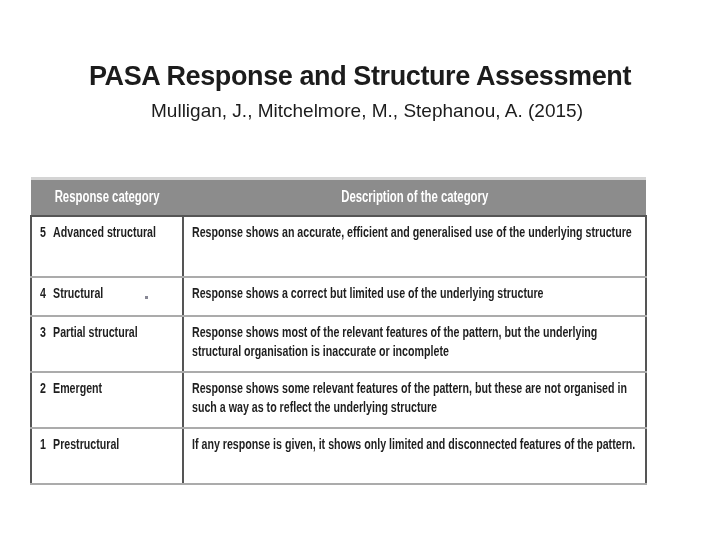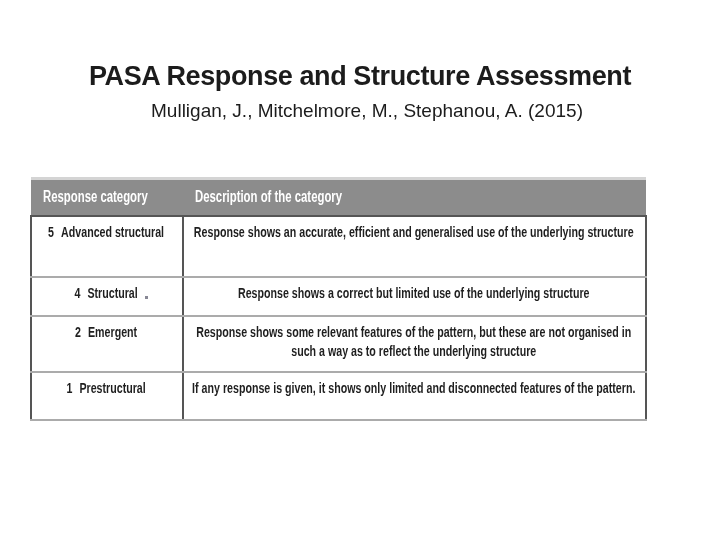--- a/index.html
+++ b/index.html
@@ -44,39 +44,38 @@
     table-layout: fixed;
     border-top: 3px solid var(--border-top-strip, #d4d4d4);
   }
   col.cat-col  { width: 152px; }
   col.desc-col { width: 463px; }
 
   thead tr { height: 37px; }
   thead th {
     background: var(--header-bg, #8c8c8c);
     color: var(--header-text, #ffffff);
-    text-align: left;
+    text-align: center;
     vertical-align: middle;
     font-size: 16px;
     font-weight: bold;
     padding: 0 12px;
     border-bottom: 2px solid var(--border-dark, #555555);
     overflow: hidden;
     text-decoration: underline;
   }
   tbody td {
     vertical-align: top;
     padding: 5px 10px 10px 8px;
     font-size: 15px;
     font-weight: bold;
     line-height: 1.3;
     color: var(--body-text, #1f1f1f);
     border-bottom: 2px solid var(--border-light, #ababab);
     overflow: hidden;
-    text-align: center;
   }
   tbody td.cat  { border-left: 2px solid var(--border-dark, #555555); }
   tbody td.desc {
     border-left: 2px solid var(--border-dark, #555555);
     border-right: 2px solid var(--border-dark, #555555);
     text-decoration: underline;
   }
   tbody tr:last-child td { border-bottom: 2px solid var(--border-light, #ababab); }
   tbody tr:nth-child(1) { height: 61px; }
   tbody tr:nth-child(2) { height: 39px; }
@@ -137,20 +136,28 @@
       <tr>
         <td class="cat">
           <span class="cond"><span class="lvl">4</span><span>Structural</span></span>
         </td>
         <td class="desc">
           <span class="cond">Response shows a correct but limited use of the underlying structure</span>
         </td>
       </tr>
       <tr>
         <td class="cat">
+          <span class="cond"><span class="lvl">3</span><span>Partial structural</span></span>
+        </td>
+        <td class="desc">
+          <span class="cond">Response shows most of the relevant features of the pattern, but the underlying structural organisation is inaccurate or incomplete</span>
+        </td>
+      </tr>
+      <tr>
+        <td class="cat">
           <span class="cond"><span class="lvl">2</span><span>Emergent</span></span>
         </td>
         <td class="desc">
           <span class="cond">Response shows some relevant features of the pattern, but these are not organised in such a way as to reflect the underlying structure</span>
         </td>
       </tr>
       <tr>
         <td class="cat">
           <span class="cond"><span class="lvl">1</span><span>Prestructural</span></span>
         </td>

